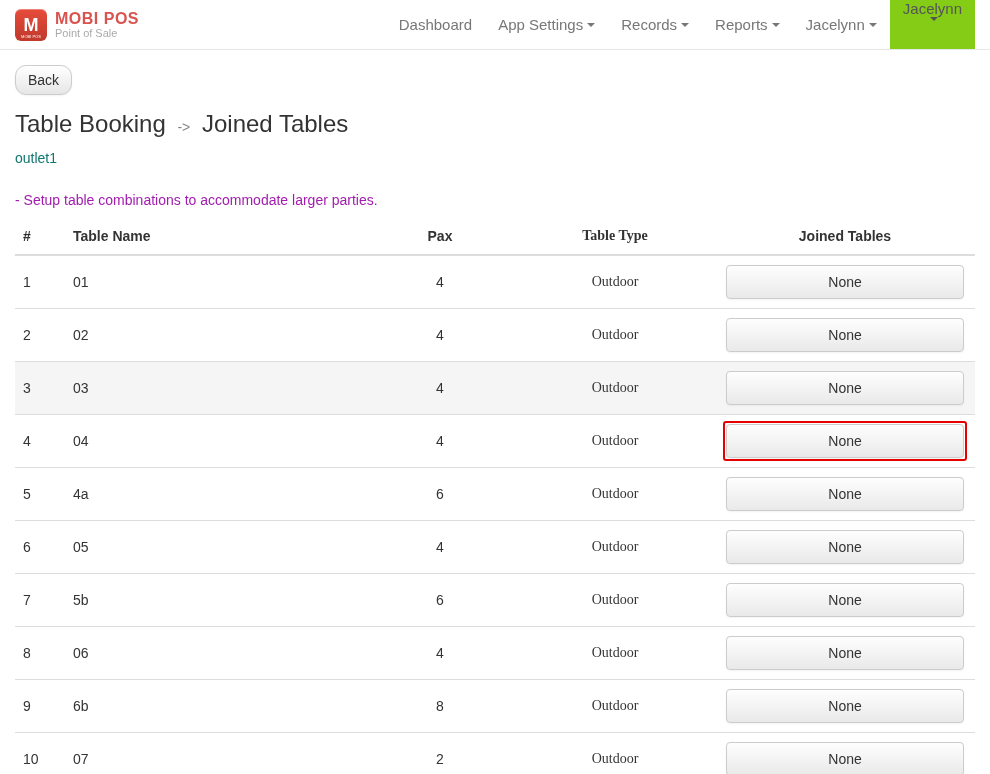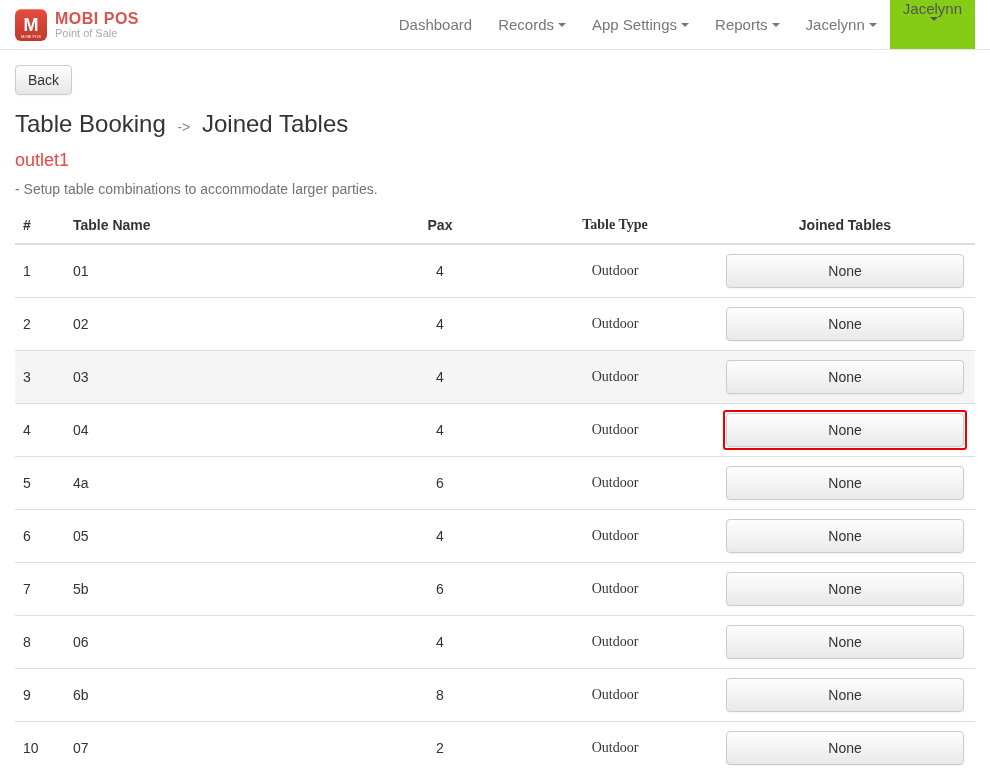--- a/index.html
+++ b/index.html
@@ -84,45 +84,45 @@
     border-left: 4px solid transparent;
   }
   .container { padding: 15px; }
   .btn {
     display: inline-block;
     padding: 6px 12px;
     font-size: 14px;
     color: #333;
     background: linear-gradient(to bottom, #fff, #e6e6e6);
     border: 1px solid #ccc;
-    border-radius: 4px;
+    border-radius: 11px;
     cursor: pointer;
     text-align: center;
     box-shadow: inset 0 1px 0 rgba(255,255,255,.2), 0 1px 2px rgba(0,0,0,.05);
   }
   .page-heading {
     font-size: 24px;
     font-weight: 400;
     margin-top: 15px;
     margin-bottom: 12px;
     color: #333;
   }
   .page-heading .sep {
     font-size: 14px;
     color: #888;
     margin: 0 5px;
   }
   .outlet {
-    font-size: 18px;
-    color: #ef4444;
-    margin-bottom: 10px;
+    font-size: 14px;
+    color: #0f766e;
+    margin-bottom: 26px;
   }
   .desc {
     font-size: 14px;
-    color: #737373;
+    color: #a21caf;
     margin-bottom: 10px;
   }
   table {
     width: 100%;
     border-collapse: collapse;
     margin-top: 6px;
   }
   th, td {
     padding: 10px 8px;
     border-top: 1px solid #ddd;
@@ -178,25 +178,25 @@
       <div class="brand-text">
         <div class="brand-title">MOBI POS</div>
         <div class="brand-tag">Point of Sale</div>
       </div>
     </div>
     <ul class="nav" id="nav-list">
         <li class="nav-item">
           <span>Dashboard</span>
         </li>
         <li class="nav-item">
+          <span>App Settings</span> 
+          <span class="caret"></span>
+        </li>
+        <li class="nav-item">
           <span>Records</span> 
-          <span class="caret"></span>
-        </li>
-        <li class="nav-item">
-          <span>App Settings</span> 
           <span class="caret"></span>
         </li>
         <li class="nav-item">
           <span>Reports</span> 
           <span class="caret"></span>
         </li>
         <li class="nav-item">
           <span>Jacelynn</span> 
           <span class="caret"></span>
         </li>

